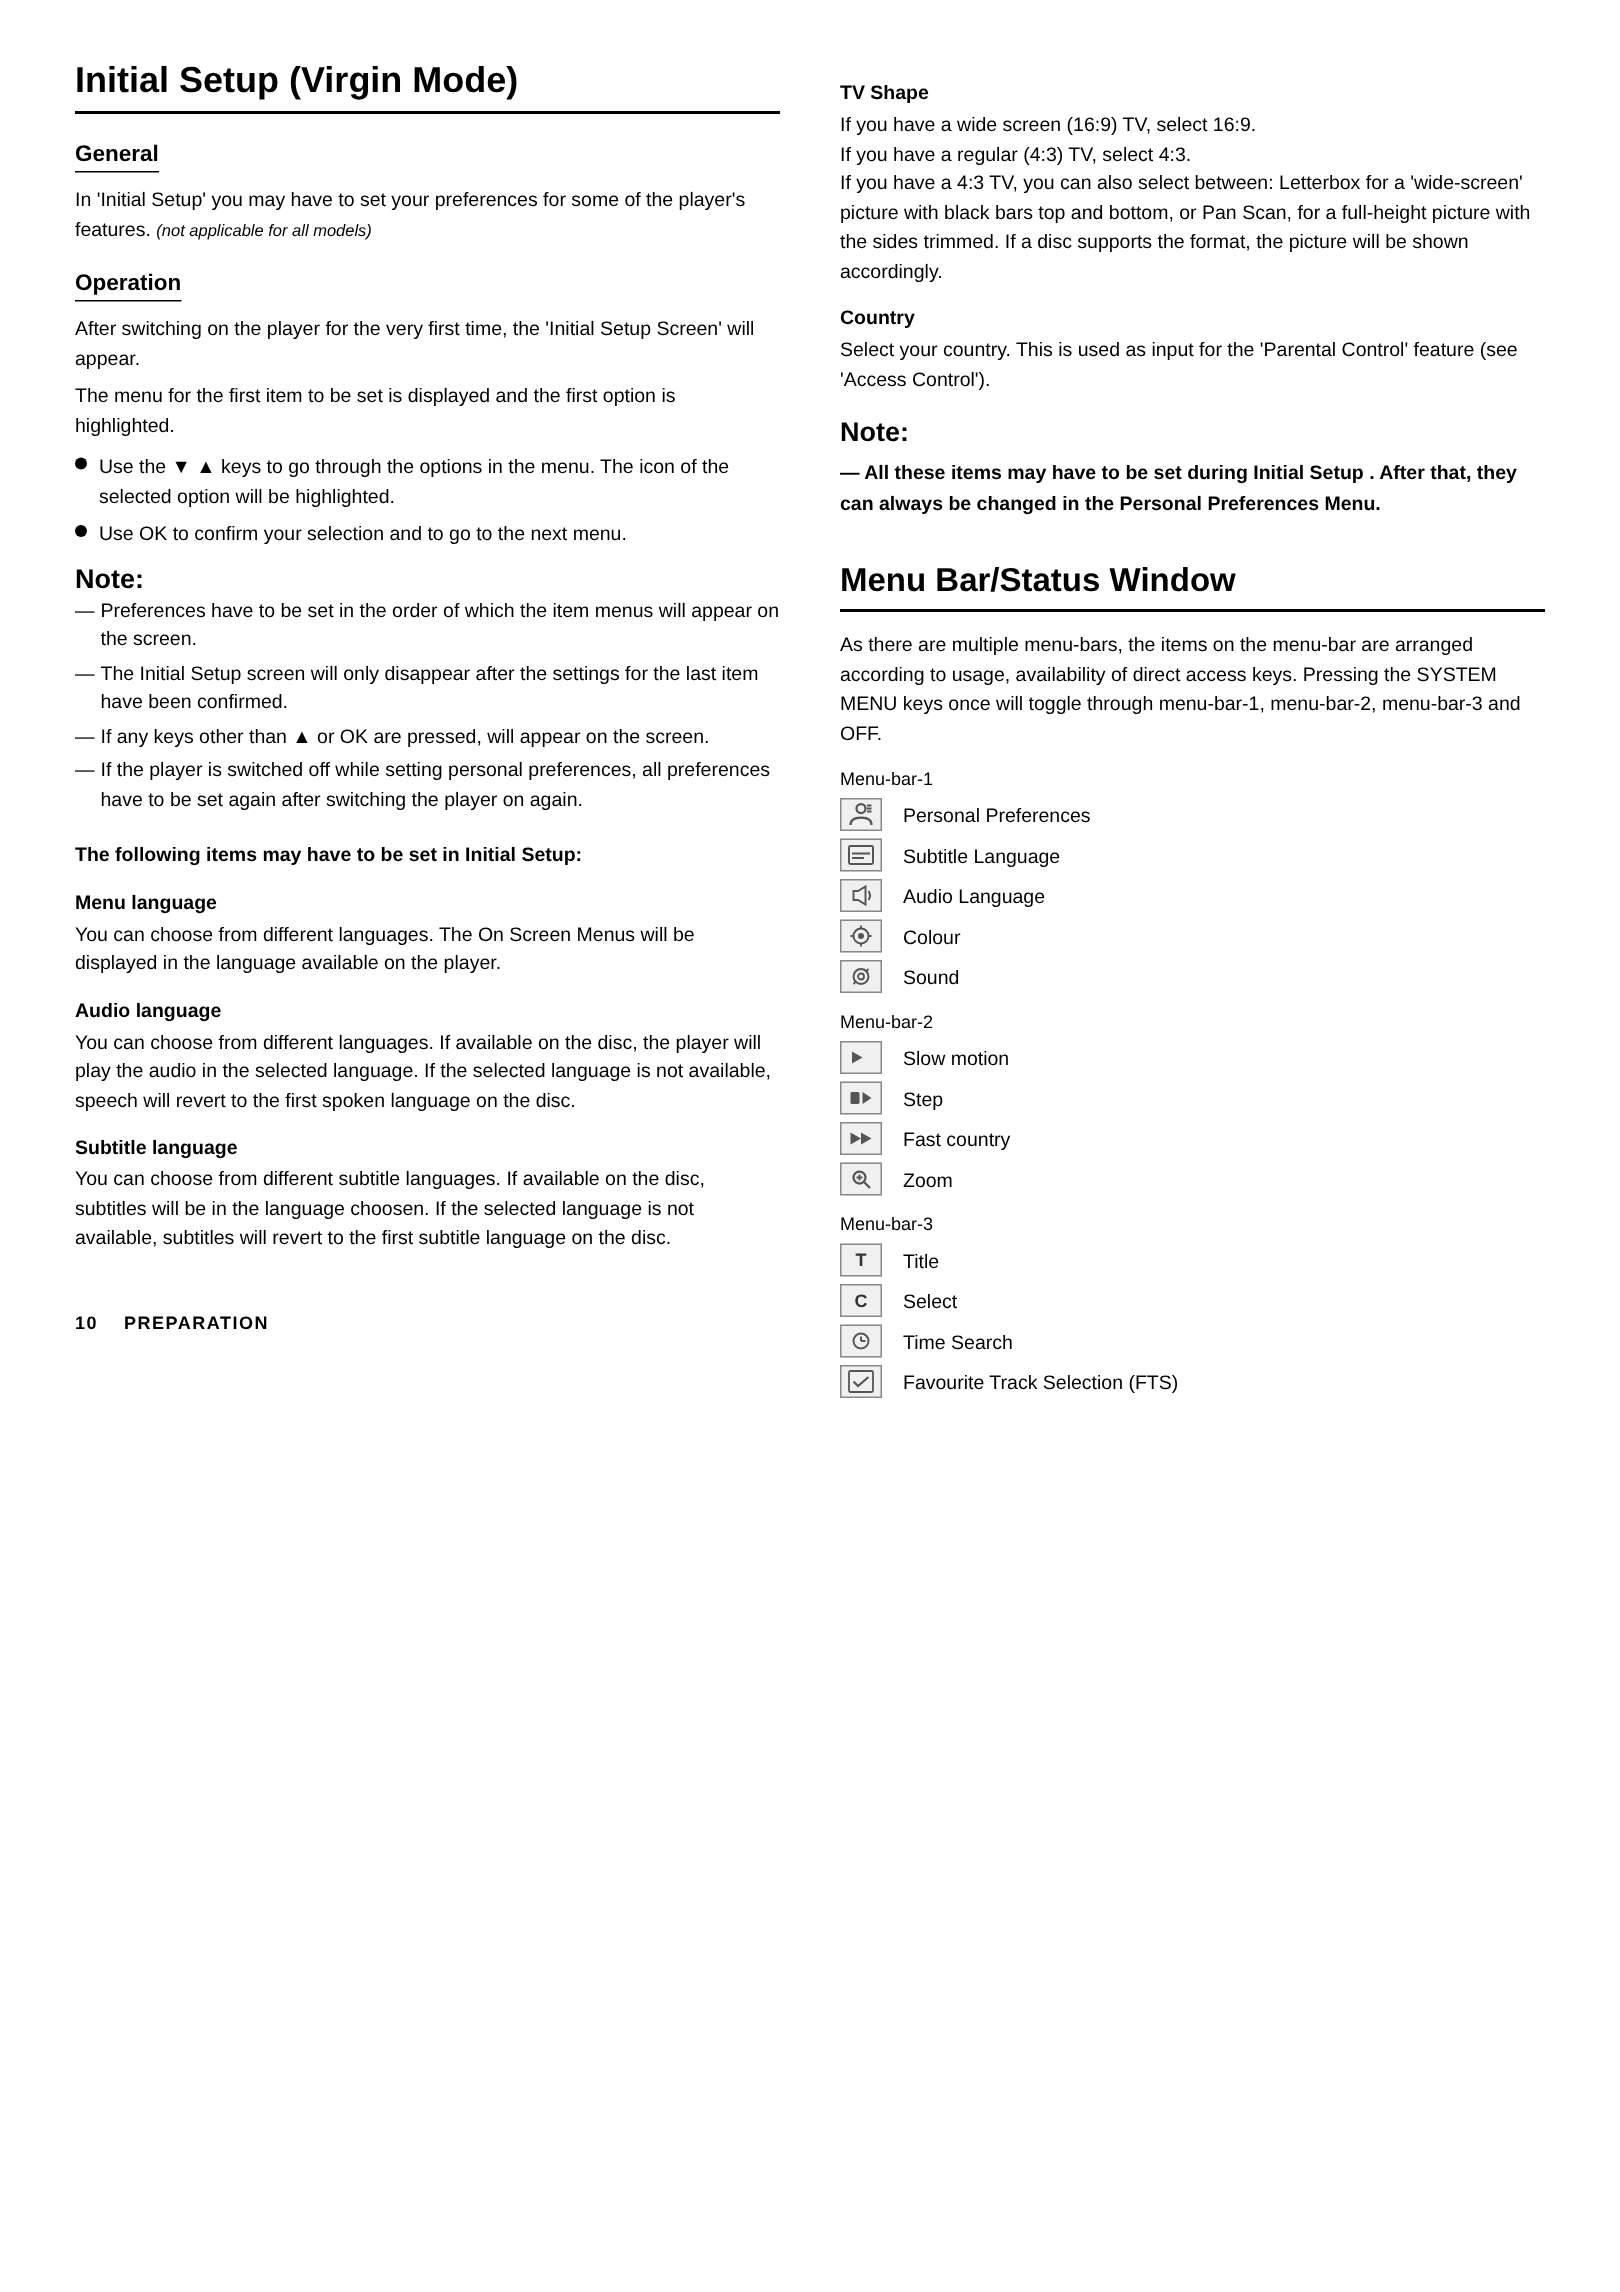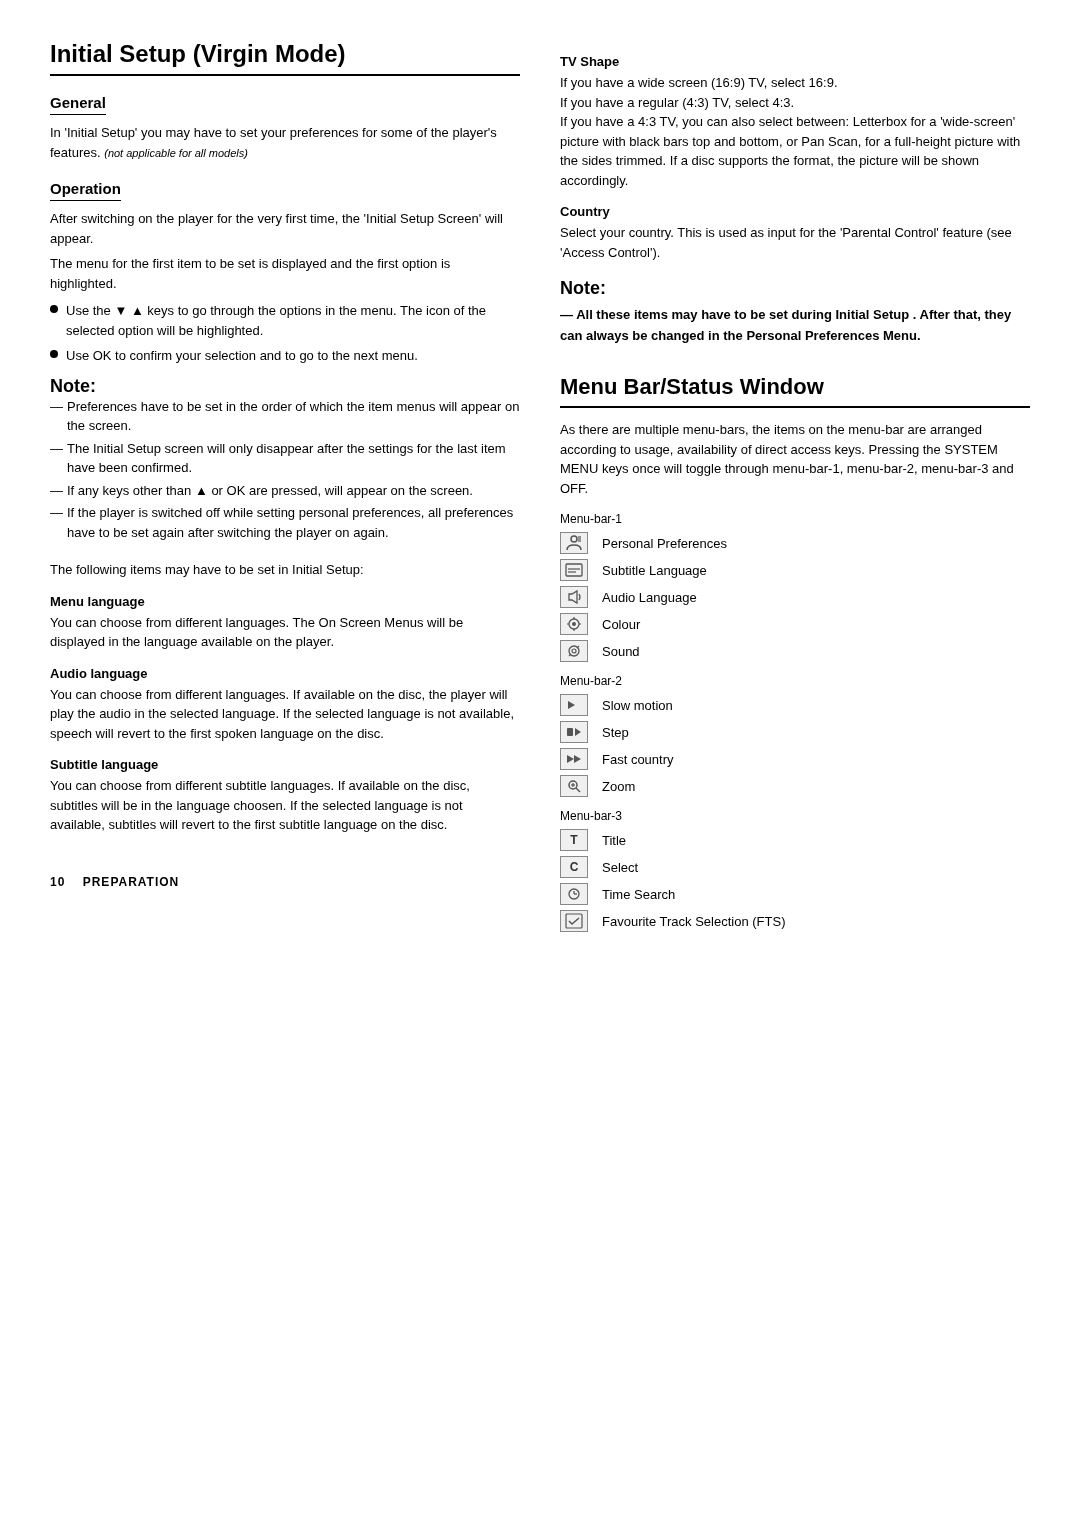--- a/index.html
+++ b/index.html
@@ -138,21 +138,21 @@
       line-height: 1.6;
     }
     .page-footer {
       margin-top: 40px;
       font-size: 12px;
       font-weight: bold;
       text-transform: uppercase;
       letter-spacing: 1px;
     }
     .left-following {
-      font-weight: normal;
+      font-weight: bold;
       margin-top: 16px;
       margin-bottom: 4px;
       font-size: 13px;
     }
   </style>
 </head>
 <body>
 
 <div class="page-layout">
 

